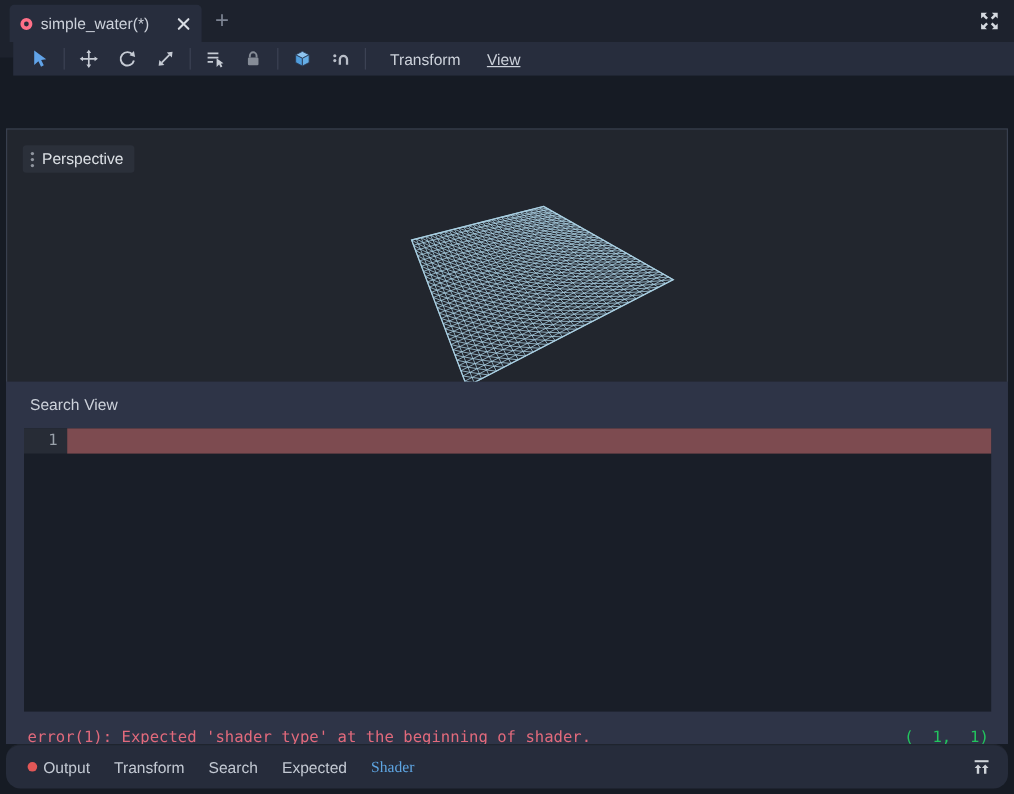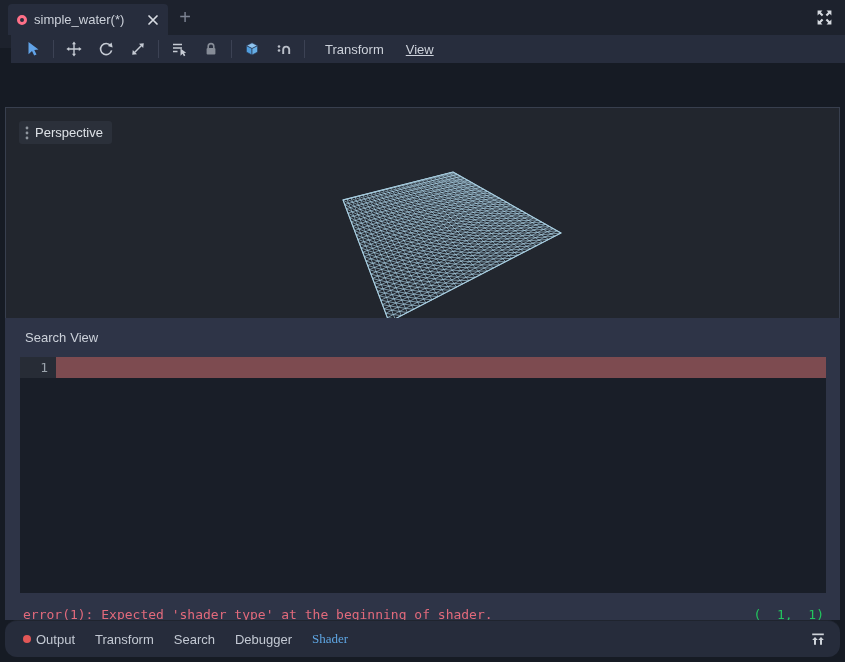--- a/index.html
+++ b/index.html
@@ -177,21 +177,21 @@
       <span class="btab-dot"></span>
       <span>Output</span>
     </div>
     <div class="btab">
       <span>Transform</span>
     </div>
     <div class="btab">
       <span>Search</span>
     </div>
     <div class="btab">
-      <span>Debugger</span>
+      <span>Expected</span>
     </div>
     <div class="btab active">
       <span>Shader</span>
     </div>
     <svg class="expand-btn" width="16" height="15" viewBox="0 0 16 15">
       <rect x="2.2" y="1.5" width="11.6" height="1.7" fill="#cfd4da"></rect>
       <path d="M5 5 L7.8 8 H6 V12.8 H4 V8 H2.2 Z" fill="#cfd4da"></path>
       <path d="M11 5 L13.8 8 H12 V12.8 H10 V8 H8.2 Z" fill="#cfd4da"></path>
     </svg>
   </div>

